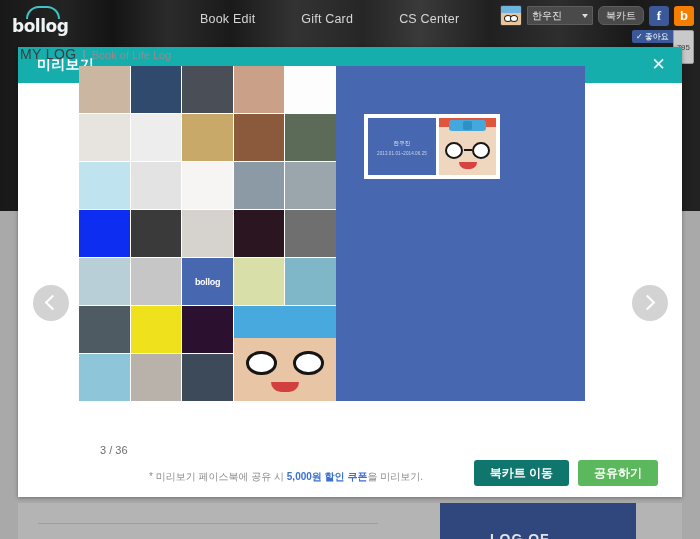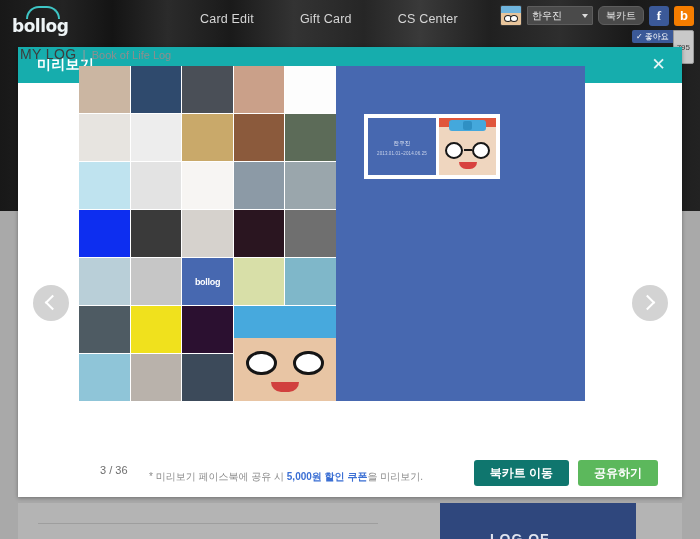--- a/index.html
+++ b/index.html
@@ -218,21 +218,21 @@
   .arrow.right { left: 632px; }
   .arrow i {
     position: absolute; top: 12px; width: 11px; height: 11px;
     border-top: 2px solid #fff; border-right: 2px solid #fff;
   }
   .arrow.left i { left: 14px; transform: rotate(-135deg); }
   .arrow.right i { left: 10px; transform: rotate(45deg); }
 
   
   .counter {
-    position: absolute; left: 100px; top: 464px;
+    position: absolute; left: 100px; top: 444px;
     font-size: 11px; color: #6d6d6d;
   }
   .promo {
     position: absolute; left: 149px; top: 470px;
     font-size: 10px; color: #8a8a8a; white-space: nowrap;
   }
   .promo b { color: #3b6fd4; font-weight: 700; }
   .actions {
     position: absolute; right: 42px; top: 460px; display: flex; gap: 9px;
   }
@@ -251,21 +251,21 @@
 
   <div class="site-header">
     <div class="topbar">
 
       <div class="logo">
         <div class="arc"></div>
         <div class="word">bollog</div>
       </div>
 
       <nav class="nav">
-        <a href="#">Card Edit</a>
+        <a href="#">Book Edit</a>
         <a href="#">Gift Card</a>
         <a href="#">CS Center</a>
       </nav>
 
       <div class="user-area">
         <div class="avatar"></div>
         <div class="user-select">
           <span>한우진</span>
           <span class="caret"></span>
         </div>

